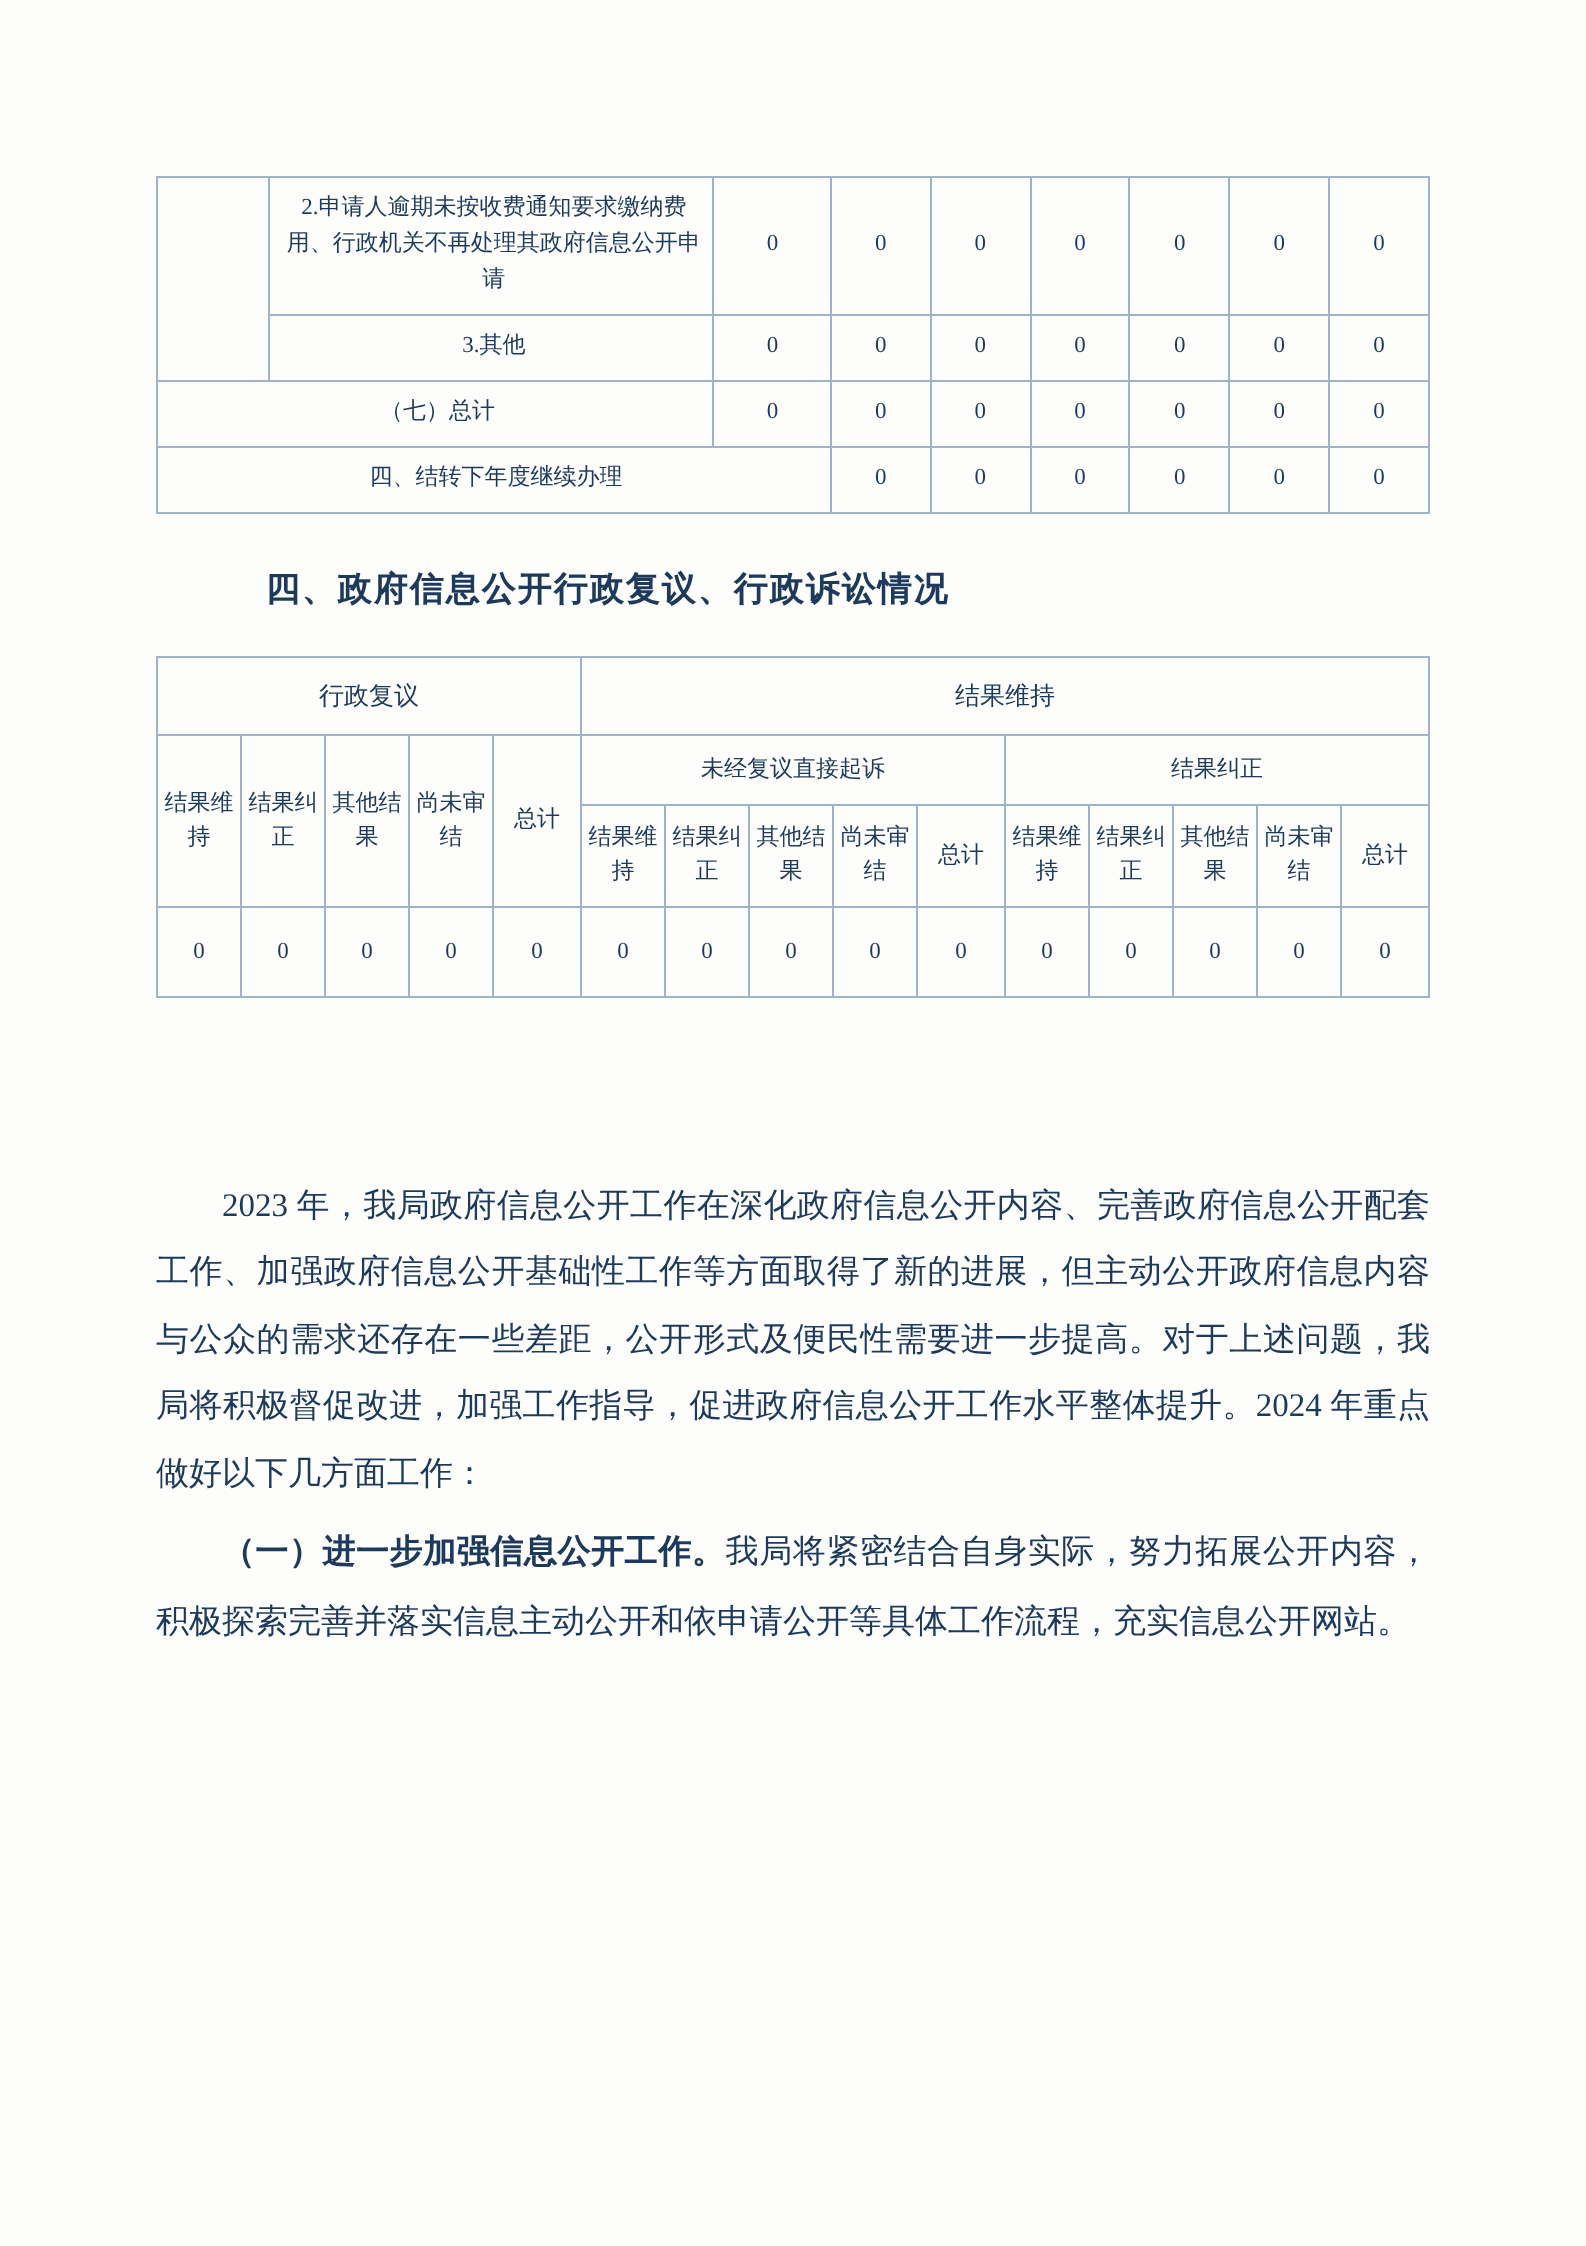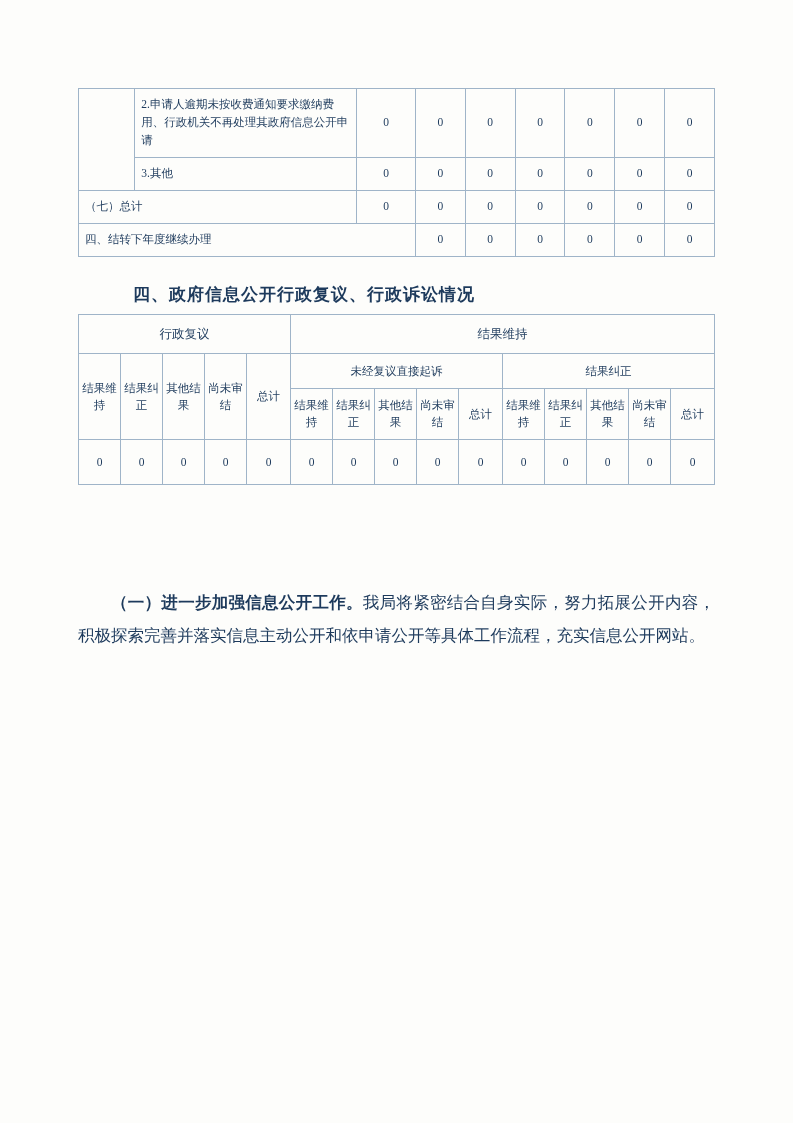--- a/index.html
+++ b/index.html
@@ -33,21 +33,21 @@
     font-size: 11.5px;
     color: #1d3a5c;
   }
   .tbl-top td {
     border: 1px solid #9fb4c8;
     padding: 3px 4px;
     vertical-align: middle;
     line-height: 1.55;
   }
   .tbl-top .c-left {
-    text-align: left;
+    text-align: center;
     padding-left: 6px;
   }
   .tbl-top .c-num {
     text-align: center;
   }
   .tbl-top .blank {
     border-right: 1px solid #9fb4c8;
   }
   
   h2.sec {
@@ -58,21 +58,21 @@
     color: #1d3a5c;
     margin: 0;
     letter-spacing: 1px;
   }
   #sec4-title { left: 133px; top: 283px; }
   #sec5-title { left: 133px; top: 549px; }
   
   .tbl-rev {
     position: absolute;
     left: 78px;
-    top: 314px;
+    top: 328px;
     width: 637px;
     border-collapse: collapse;
     table-layout: fixed;
     font-size: 11.5px;
   }
   .tbl-rev td {
     border: 1px solid #9fb4c8;
     text-align: center;
     vertical-align: middle;
     padding: 2px 1px;
@@ -238,16 +238,17 @@
         <td>0</td>
         <td>0</td>
         <td>0</td>
         <td>0</td>
       </tr>
     </tbody>
   </table>
 
 
   <div class="body-text">
+    <p><span>2023 年，我局政府信息公开工作在深化政府信息公开内容、完善政府信息公开配套工作、加强政府信息公开基础性工作等方面取得了新的进展，但主动公开政府信息内容与公众的需求还存在一些差距，公开形式及便民性需要进一步提高。对于上述问题，我局将积极督促改进，加强工作指导，促进政府信息公开工作水平整体提升。2024 年重点做好以下几方面工作：</span></p>
     <p><span class="lead">（一）进一步加强信息公开工作。</span><span>我局将紧密结合自身实际，努力拓展公开内容，积极探索完善并落实信息主动公开和依申请公开等具体工作流程，充实信息公开网站。</span></p>
   </div>
 
 </div>
 
 </body></html>

